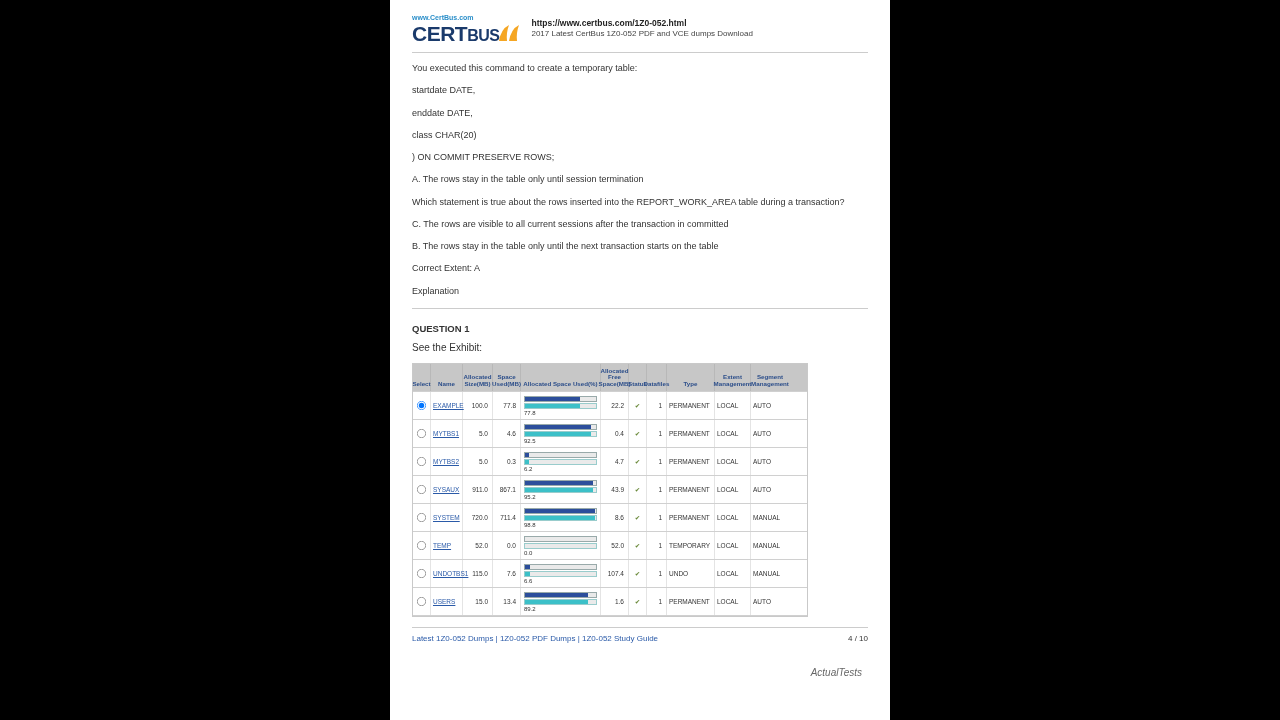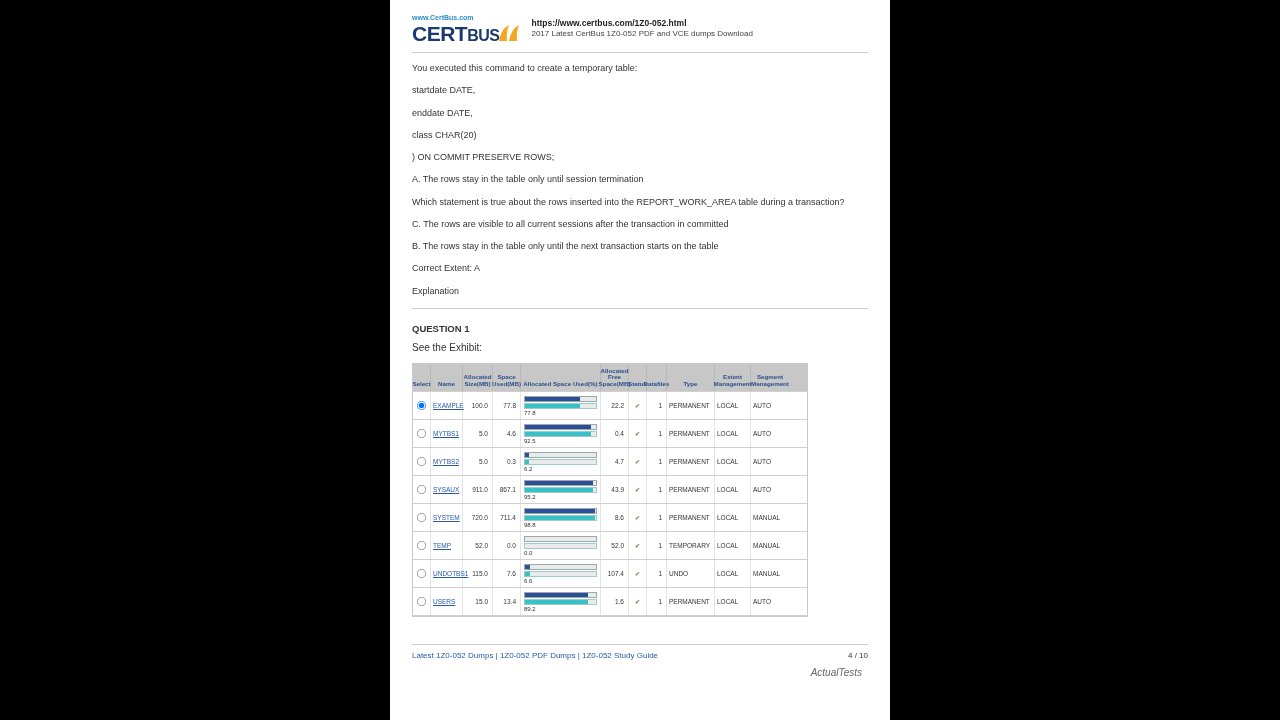--- a/index.html
+++ b/index.html
@@ -40,21 +40,21 @@
   .tbl-row .sel input { transform: scale(0.7); }
   .tbl-row .nm { color: #2a5aa8; text-decoration: underline; font-size: 6.5px; }
   .tbl-row .num { justify-content:flex-end; padding-right:4px; color:#333; }
   .tbl-row .barcell { flex-direction: column; align-items: stretch; justify-content: center; padding: 2px 3px; }
   .barcell .bar { height: 6px; width: 100%; position:relative; background: #eaeaea; margin-bottom:1px; border:1px solid #9aa; }
   .barcell .bar .fill-top { position:absolute; left:0; top:0; height:100%; background: #2c4e9b; }
   .barcell .bar2 { height:6px; width:100%; position:relative; background:#eaeaea; border:1px solid #9cc; }
   .barcell .bar2 .fill-bot { position:absolute; left:0; top:0; height:100%; background:#3cc0c8; }
   .barcell .lbl { font-size:6px; color:#333; margin-top:1px; }
   .yes { color:#6a8a3a; justify-content:center; font-size:9px; }
-  .footer-line { display:flex; justify-content:space-between; align-items:center; font-size:8px; margin-top: 27px; border-top: 1px solid #ccc; padding-top: 6px; }
+  .footer-line { display:flex; justify-content:space-between; align-items:center; font-size:8px; margin-top: 10px; border-top: 1px solid #ccc; padding-top: 6px; }
   .footer-line .links { color:#2a5aa8; }
   .watermark { position:absolute; right:28px; bottom: 42px; font-size: 10px; color:#666; font-style: italic; }
 </style>
 </head>
 <body>
 
 <div class="page">
 
   <div class="header">
     <div class="logo">

